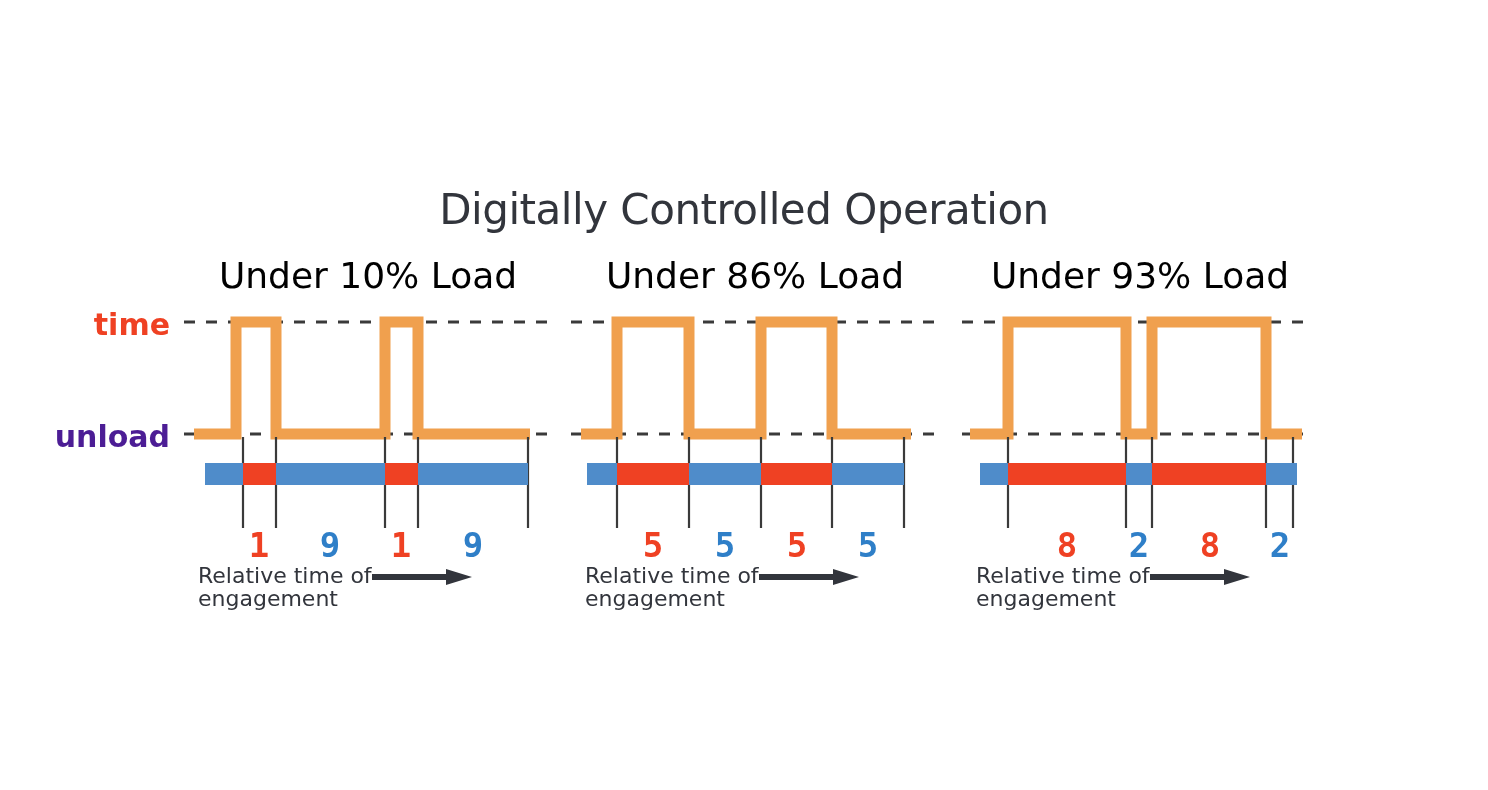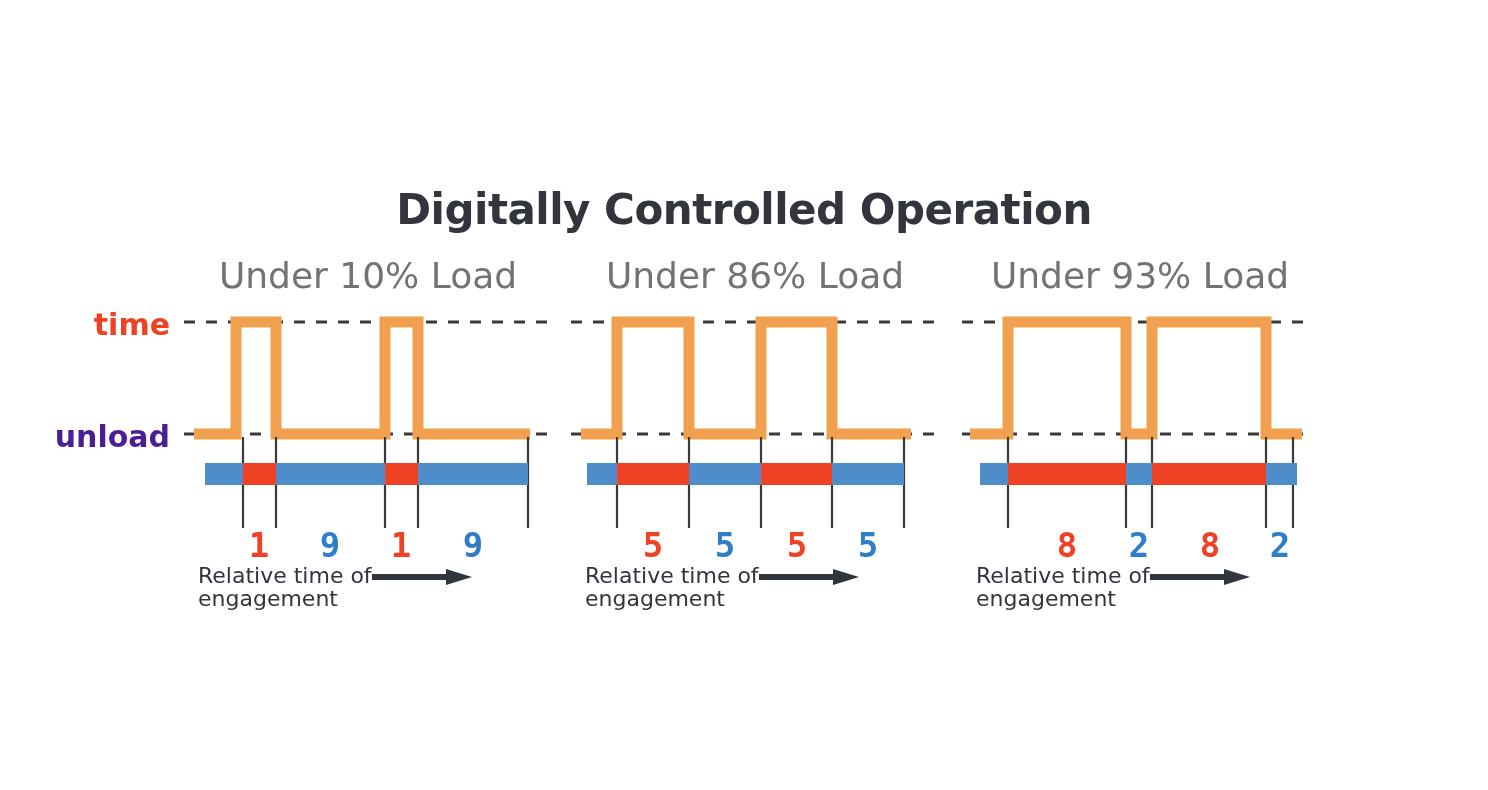--- a/index.html
+++ b/index.html
@@ -21,39 +21,39 @@
     width: 1488px;
     height: 790px;
   }
   #figure-title {
     position: absolute;
     left: 0;
     top: 185px;
     width: 1488px;
     text-align: center;
     font-size: 42px;
-    font-weight: 700;
+    font-weight: 400;
     letter-spacing: -0.5px;
     color: #32353c;
     font-family: "DejaVu Sans", sans-serif;
   }
   .panel {
     position: absolute;
     top: 255px;
     height: 340px;
   }
   .panel-title {
     position: absolute;
     top: 0;
     left: 0;
     width: 100%;
     text-align: center;
     font-size: 36px;
     font-weight: 400;
-    color: #737373;
+    color: #000000;
     font-family: "DejaVu Sans", sans-serif;
     white-space: nowrap;
   }
   .plot-svg {
     position: absolute;
     left: 0;
     top: 45px;
     overflow: visible;
   }
   .axis-caption {

